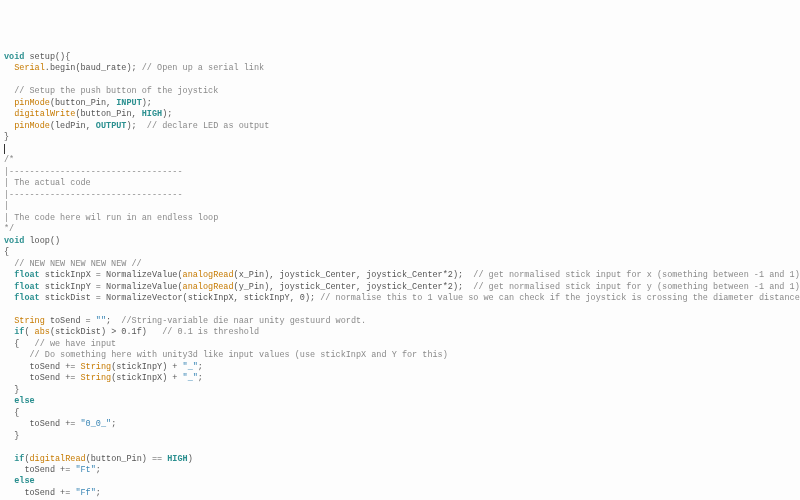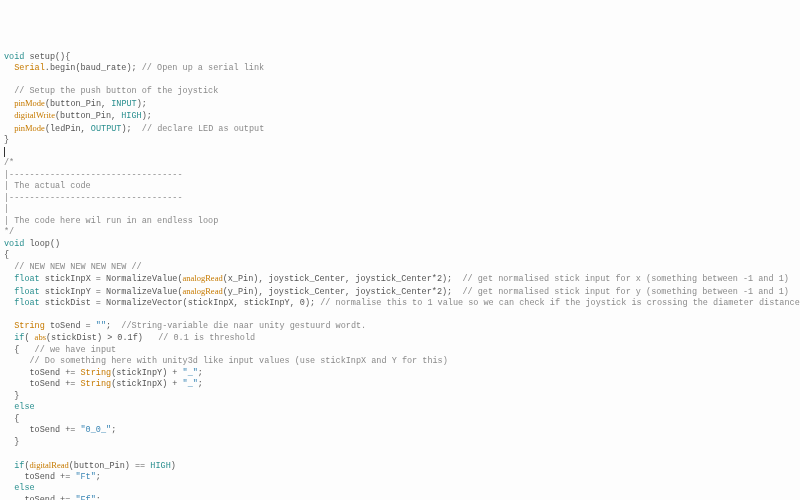--- a/index.html
+++ b/index.html
@@ -6,24 +6,24 @@
     margin: 0;
     padding: 6px 0 6px 4px;
     font-family: Consolas, "Courier New", monospace;
     font-size: 8.5px;
     line-height: 1.35;
     background: #fdfdfd;
     color: #555;
     white-space: pre;
     overflow: hidden;
   }
-  .kw { color: #2a8f8f; }       
+  .kw { color: #2a8f8f; font-weight: bold; }       
   .obj { color: #c67a00; text-align: right; }      
-  .fn { color: #c67a00; font-family: Liberation Serif, serif; }       
-  .const { color: #2a8f8f; }
+  .fn { color: #c67a00; }       
+  .const { color: #2a8f8f; font-weight: bold; }
   .str { color: #3a86b5; }
   .com { color: #8a8a8a; }
   .line { display: block; }
   .cursor {
     display: inline-block;
     width: 1px;
     height: 10px;
     background: #333;
     vertical-align: middle;
   }

